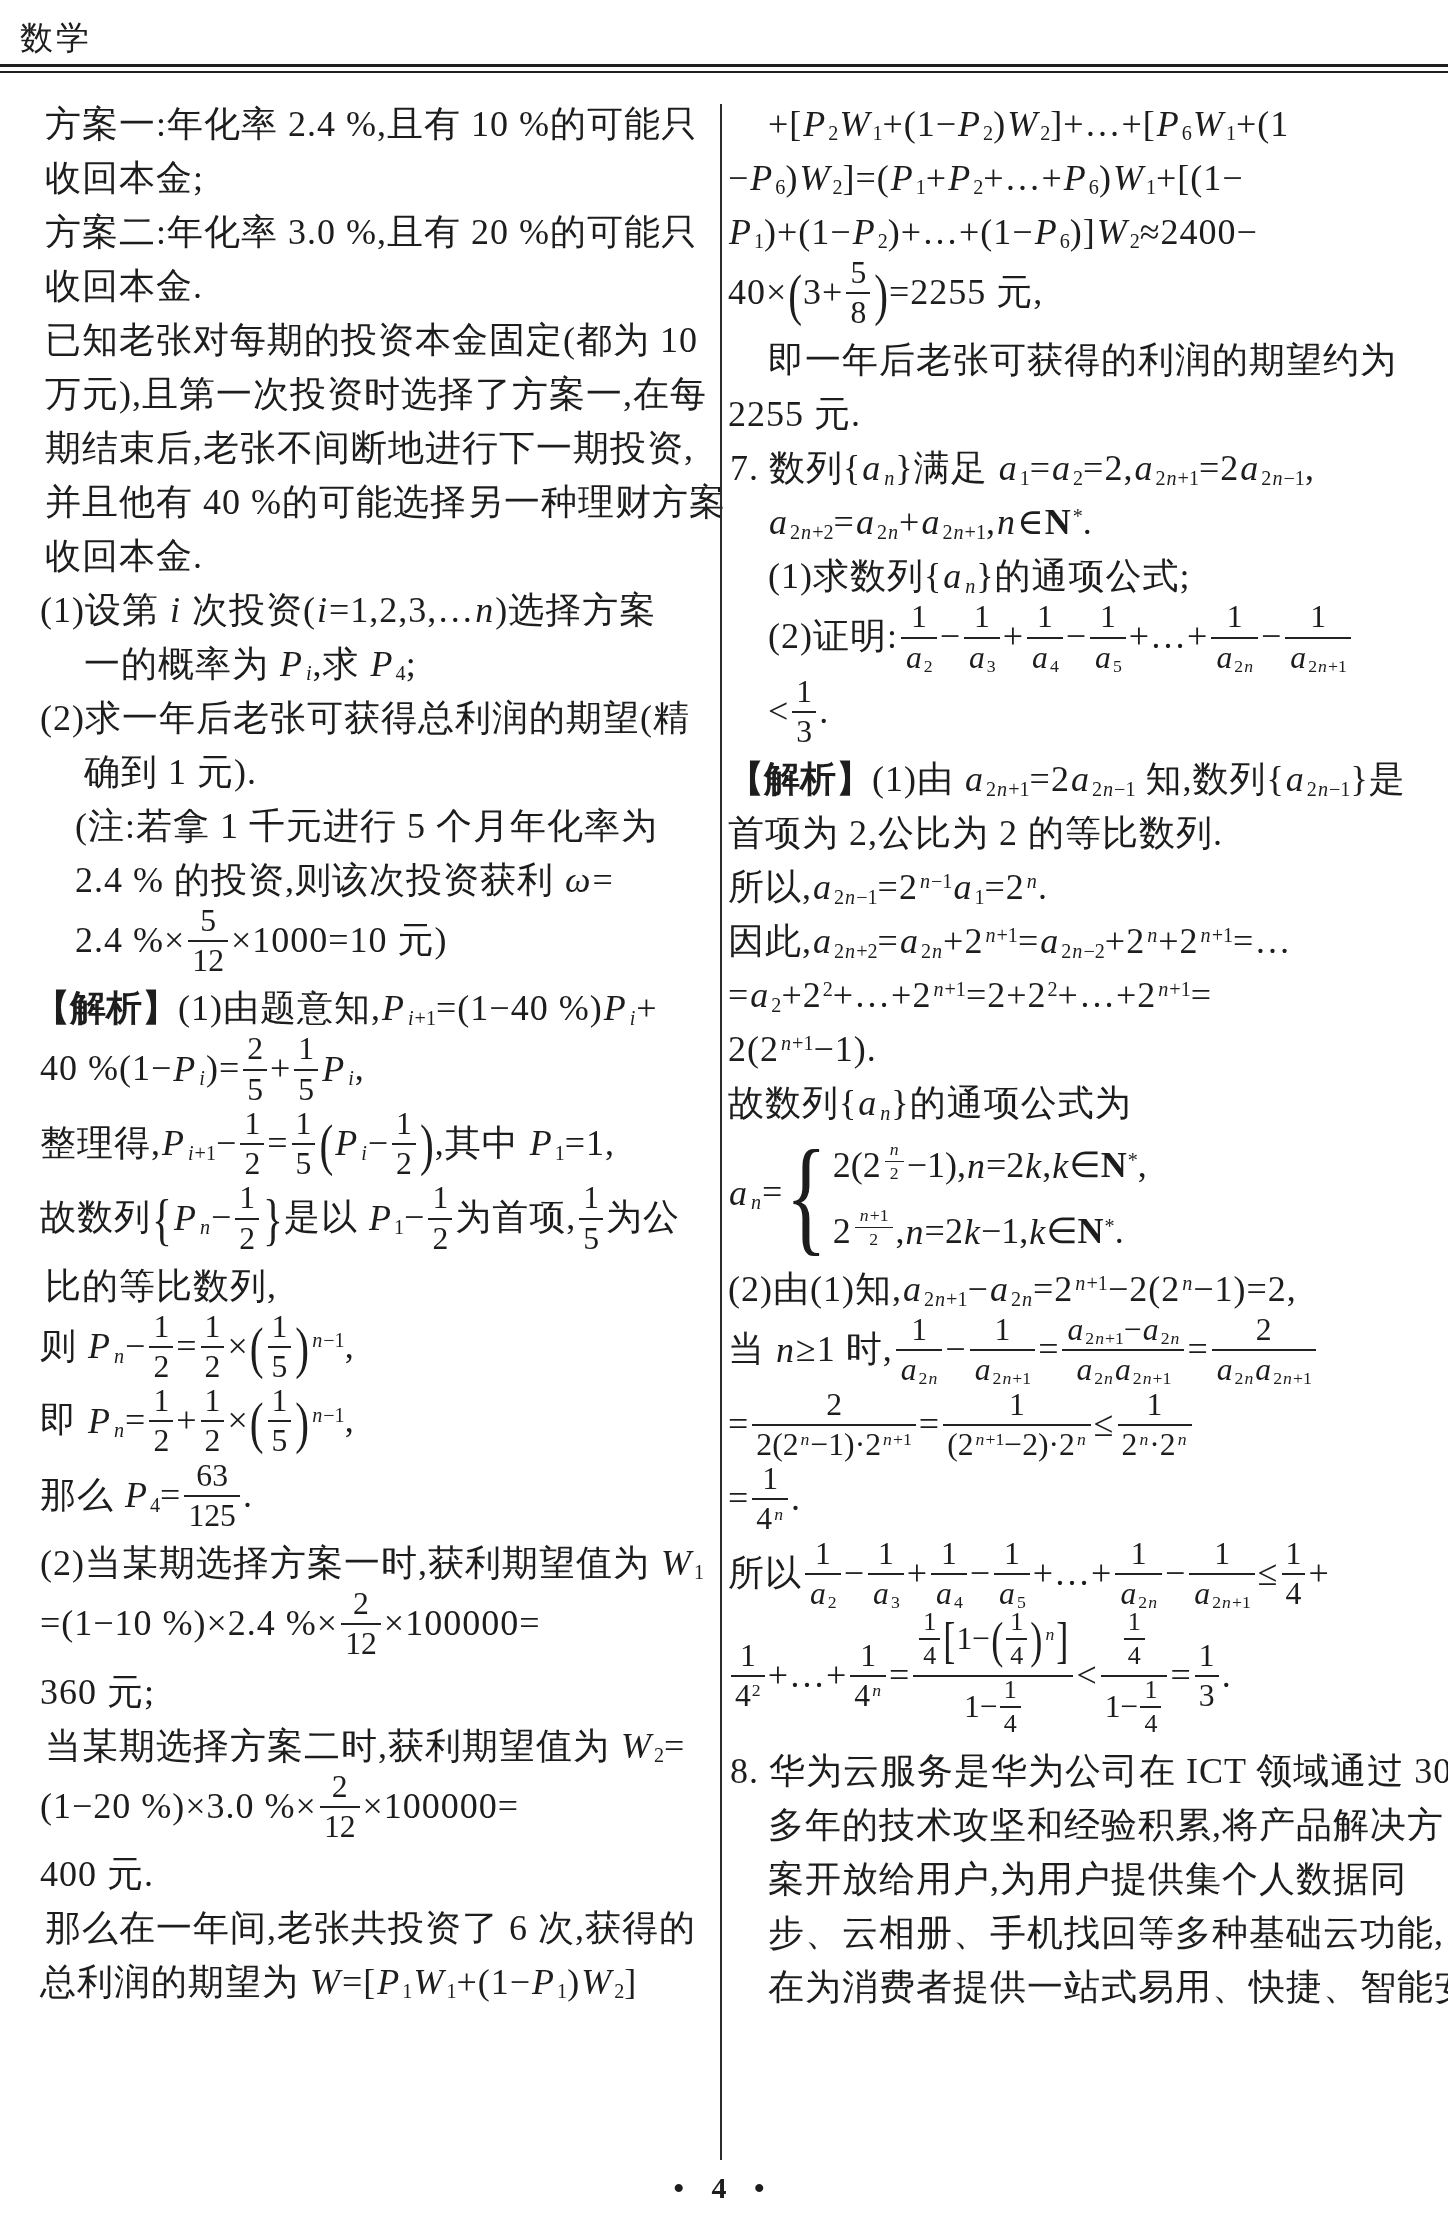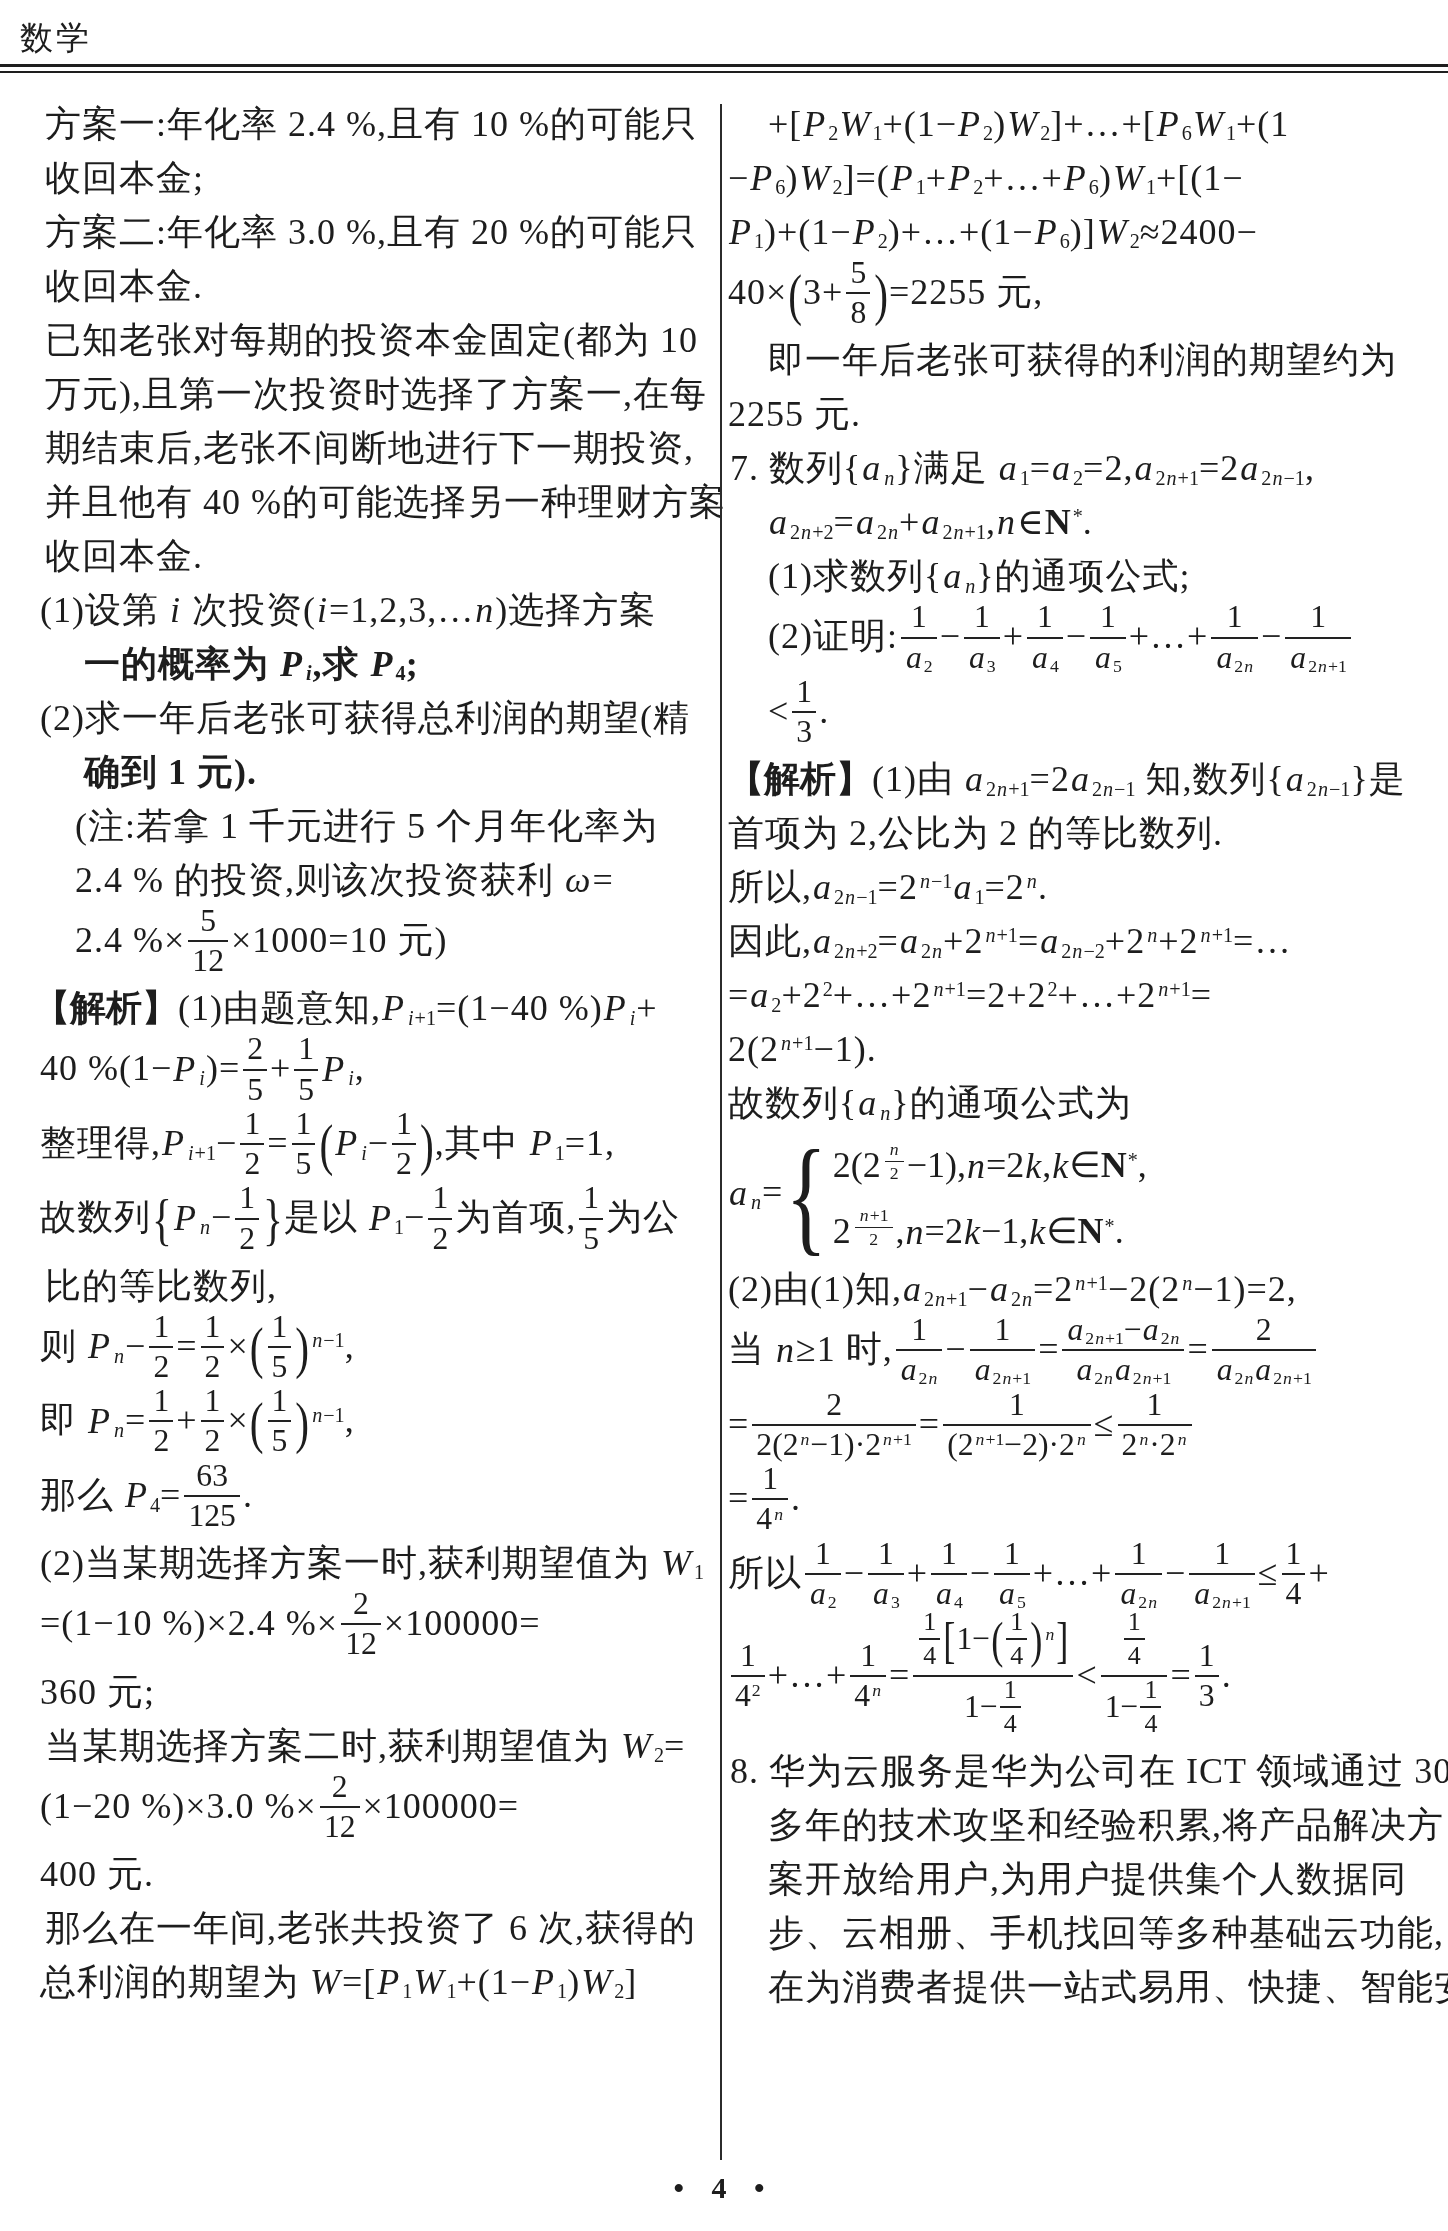--- a/index.html
+++ b/index.html
@@ -11,21 +11,21 @@
   .col{box-sizing:border-box;}
   .col.left{width:872px;padding-left:34px;}
   .col.right{width:726px;}
   .divider{position:absolute;left:720px;top:104px;width:2px;height:2056px;background:#2b2b2b;}
   .footer{position:absolute;left:0;right:0;bottom:26px;text-align:center;
           font-size:30px;font-weight:bold;letter-spacing:10px;}
 
   .ln{white-space:nowrap;font-size:36px;line-height:54px;letter-spacing:1px;}
   
   .i0{padding-left:0;} .i1{padding-left:6px;} .i2{padding-left:11px;}
-  .i3{padding-left:50px;font-weight:bold;} .i4{padding-left:41px;}
+  .i3{padding-left:50px;} .i4{padding-left:41px;}
   
   .rb{padding-left:2px;} .ri{padding-left:4px;} .rc{padding-left:42px;}
 
   .v{font-style:italic;padding:0 1px;}
   .b{font-weight:bold;}
   .hb{font-weight:bold;font-family:Liberation Serif, serif;letter-spacing:0;}
   sub,sup{font-size:.56em;letter-spacing:0;line-height:0;}
   sub{vertical-align:-.22em;margin-left:1px;}
   sup{vertical-align:.55em;margin-left:1px;}
   .frac{display:inline-block;vertical-align:middle;text-align:center;

